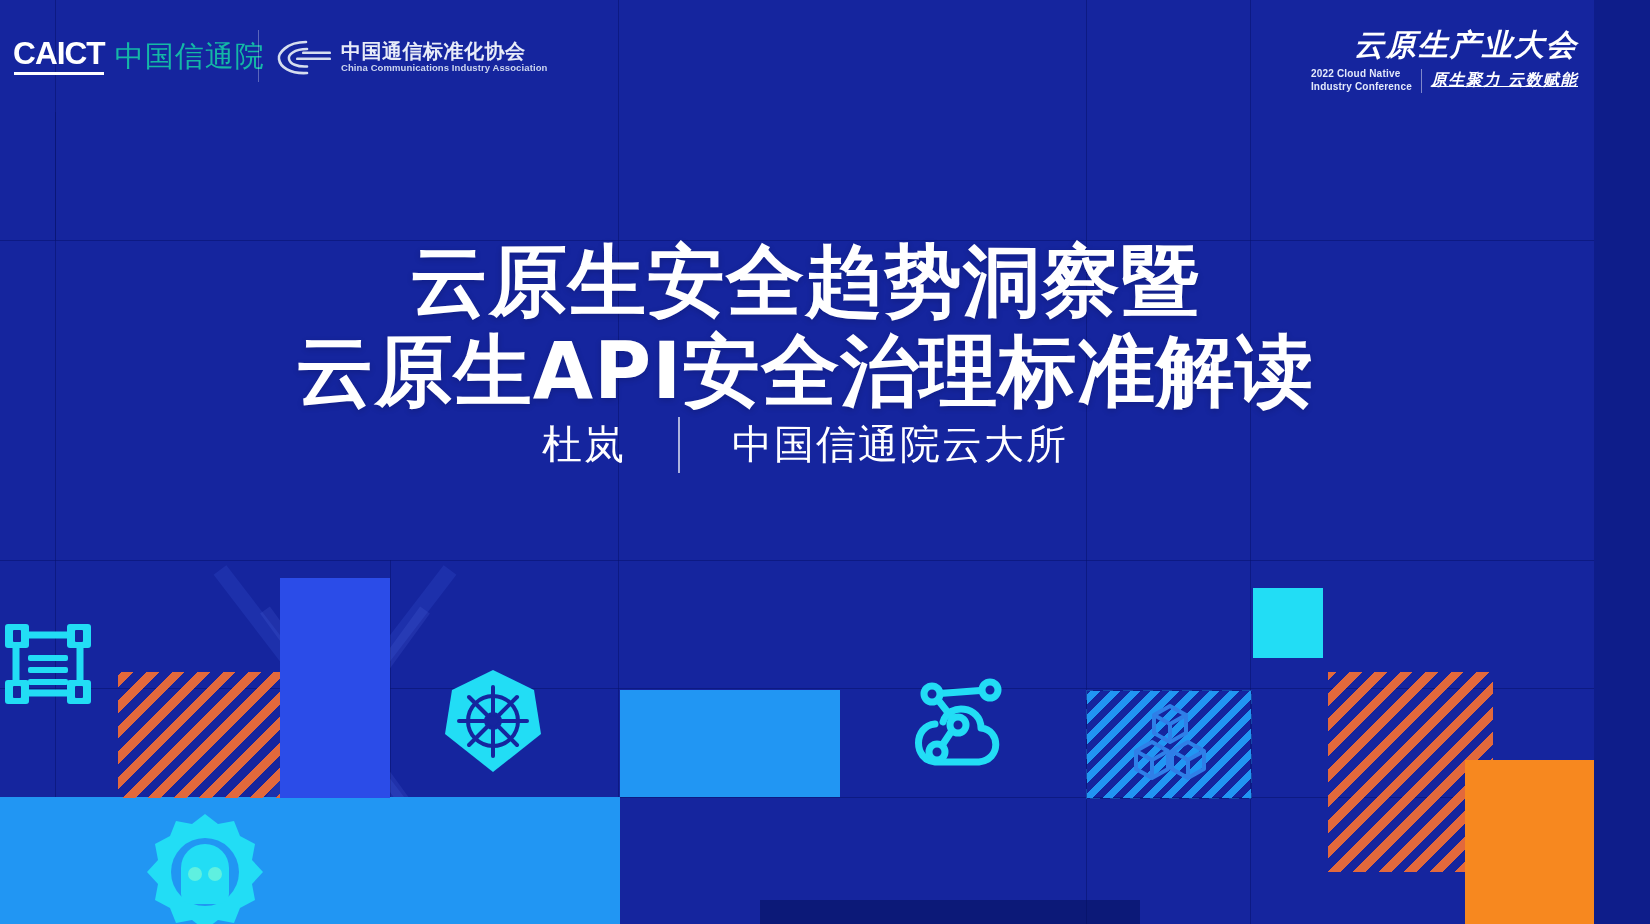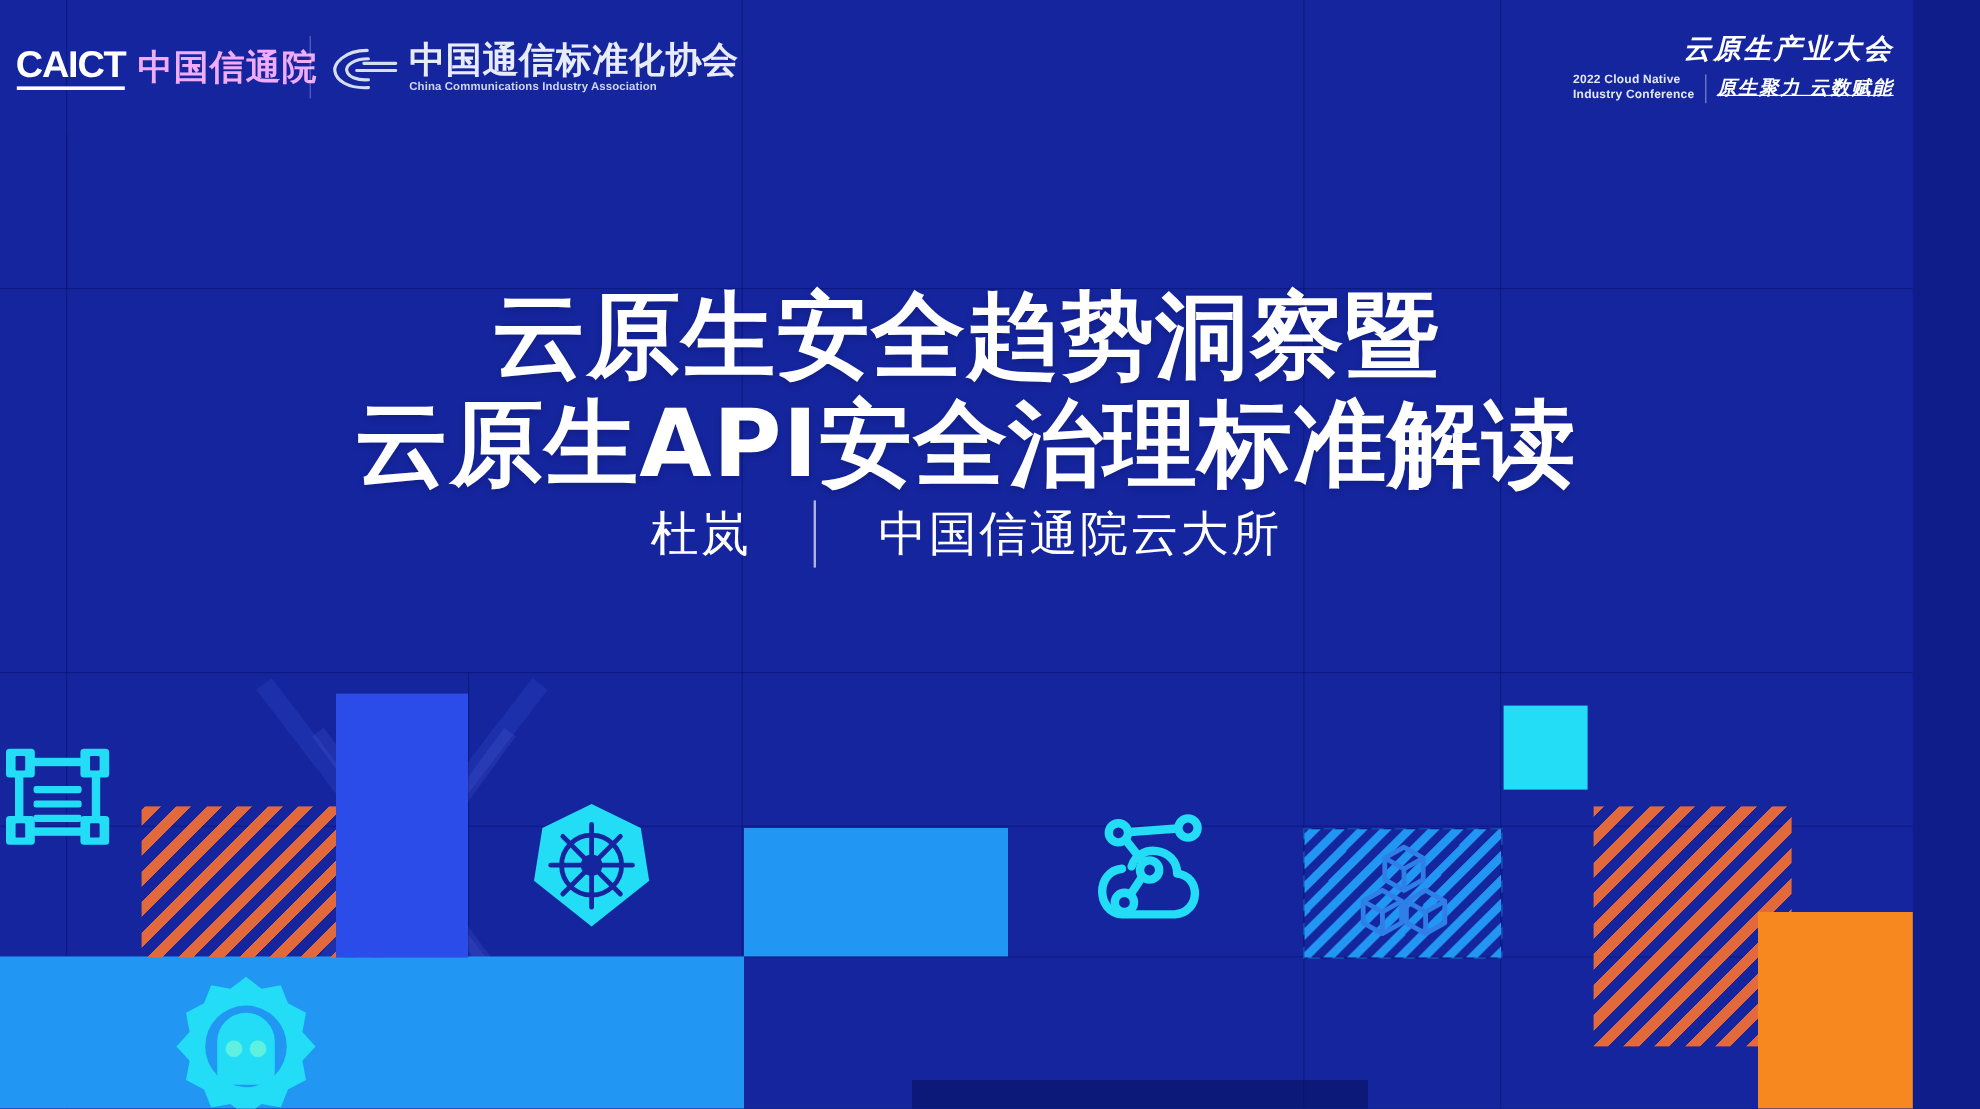--- a/index.html
+++ b/index.html
@@ -21,35 +21,35 @@
   .header{position:absolute;top:0;left:0;right:0;height:110px;z-index:40;}
 
   .logo-caict{position:absolute;left:14px;top:38px;display:flex;align-items:center;gap:11px;}
   .caict-mark{position:relative;display:flex;flex-direction:column;align-items:stretch;}
   .caict-word{
     font-size:31px;font-weight:bold;color:#ffffff;letter-spacing:-1px;
     font-family:"Liberation Sans",sans-serif;line-height:1;
     transform:scaleX(1.02);
   }
   .caict-rule{height:3px;background:#ffffff;margin-top:3px;width:100%;}
-  .caict-cn{font-size:29px;color:#f0abfc;font-weight:700;letter-spacing:1px;line-height:1;
+  .caict-cn{font-size:29px;color:#14b8a6;font-weight:400;letter-spacing:1px;line-height:1;
             font-family:"DejaVu Sans",sans-serif;}
 
   .logo-divider{position:absolute;left:258px;top:30px;width:1px;height:52px;background:rgba(255,255,255,.30);}
 
   .logo-ccsa{position:absolute;left:276px;top:36px;display:flex;align-items:center;gap:9px;}
   .ccsa-swoosh{width:56px;height:42px;flex:0 0 auto;}
   .ccsa-text{display:flex;flex-direction:column;gap:2px;}
-  .ccsa-cn{font-size:30px;color:#e8ecf8;font-weight:600;letter-spacing:.5px;line-height:1;
+  .ccsa-cn{font-size:20px;color:#e8ecf8;font-weight:600;letter-spacing:.5px;line-height:1;
            font-family:"DejaVu Sans",sans-serif;}
   .ccsa-en{font-size:9.5px;color:#cdd6ef;letter-spacing:.1px;line-height:1;font-weight:600;
            font-family:"Liberation Sans",sans-serif;}
 
   .logo-conf{position:absolute;right:16px;top:30px;text-align:right;}
-  .conf-cn{font-size:23px;font-weight:bold;color:#ffffff;letter-spacing:2px;line-height:1;
+  .conf-cn{font-size:30px;font-weight:bold;color:#ffffff;letter-spacing:2px;line-height:1;
            font-family:"DejaVu Sans",sans-serif;font-style:italic;}
   .conf-sub{display:flex;align-items:center;justify-content:flex-end;gap:9px;margin-top:8px;}
   .conf-en{font-size:10px;color:#e3e9fb;line-height:1.25;text-align:left;font-weight:600;
            font-family:"Liberation Sans",sans-serif;letter-spacing:.2px;}
   .conf-bar{width:1px;height:24px;background:rgba(255,255,255,.45);}
   .conf-slogan{font-size:16px;font-weight:bold;color:#ffffff;letter-spacing:1.5px;
                font-family:"DejaVu Sans",sans-serif;font-style:italic;text-decoration:underline;}
 
   
   .titlewrap{position:absolute;left:16px;right:0;top:236px;text-align:center;z-index:30;}

